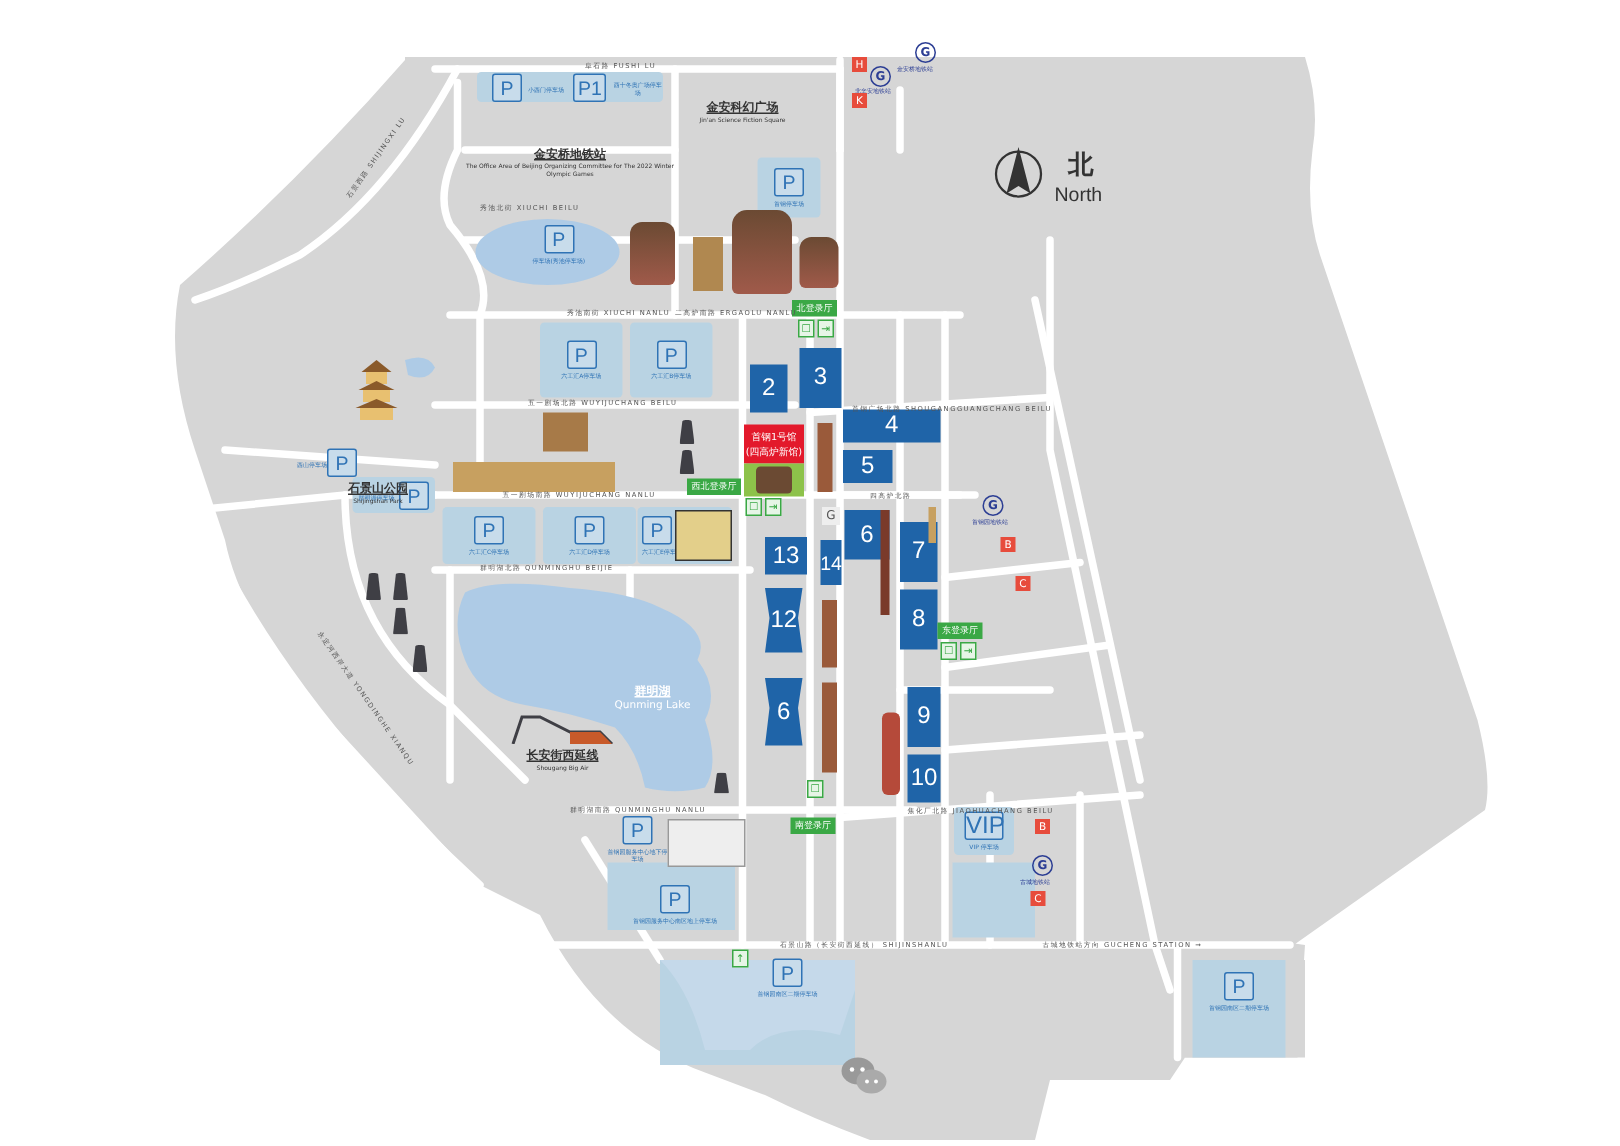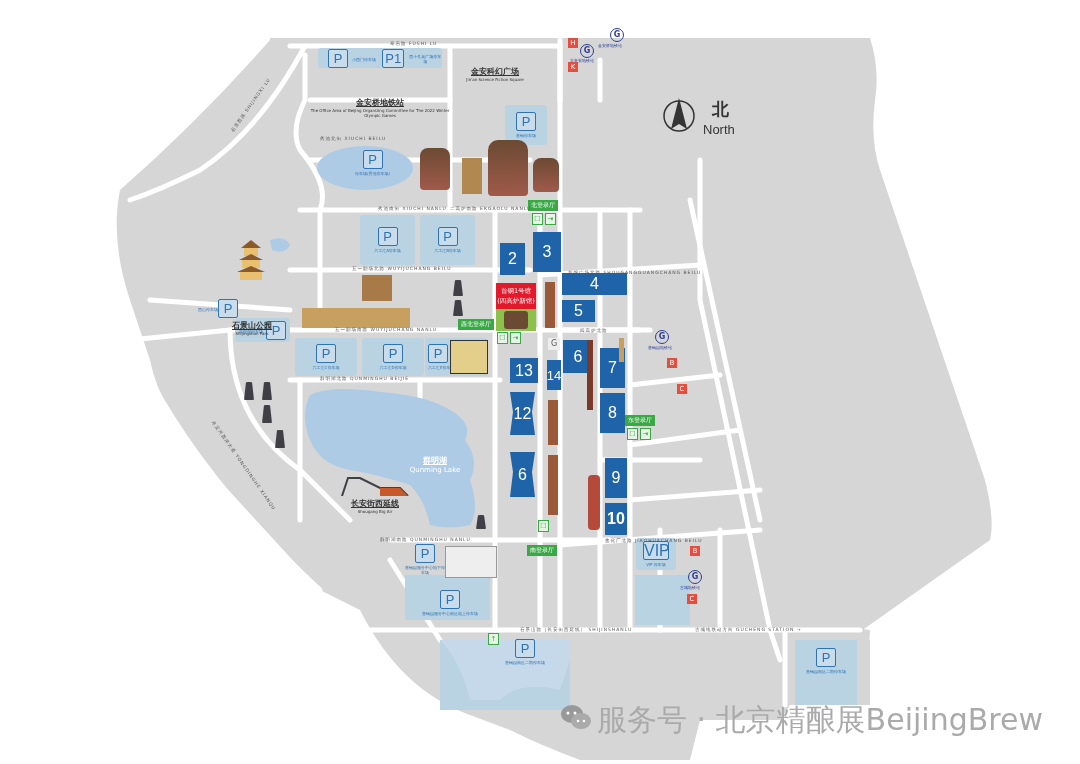--- a/index.html
+++ b/index.html
@@ -172,21 +172,21 @@
 <div class="abs" style="left:548px;top:338px;width:12px;height:12px;background:#eee;color:#555;font-size:8px;text-align:center;line-height:12px;">G</div>
 
 <div class="hall" style="left:500px;top:243px;width:25px;height:32px;">2</div>
 <div class="hall" style="left:533px;top:232px;width:28px;height:40px;">3</div>
 <div class="hall" style="left:562px;top:273px;width:65px;height:22px;">4</div>
 <div class="hall" style="left:562px;top:300px;width:33px;height:22px;">5</div>
 <div class="hall" style="left:563px;top:340px;width:30px;height:33px;">6</div>
 <div class="hall" style="left:600px;top:348px;width:25px;height:40px;">7</div>
 <div class="hall" style="left:600px;top:393px;width:25px;height:40px;">8</div>
 <div class="hall" style="left:605px;top:458px;width:22px;height:40px;">9</div>
-<div class="hall" style="left:605px;top:503px;width:22px;height:32px;font-weight:bold;">10</div>
+<div class="hall" style="left:605px;top:503px;width:22px;height:32px;">10</div>
 <div class="hall wavy" style="left:510px;top:455px;width:25px;height:40px;background:transparent;">6</div>
 <div class="hall wavy" style="left:510px;top:395px;width:25px;height:38px;background:transparent;">12</div>
 <div class="hall" style="left:510px;top:358px;width:28px;height:25px;">13</div>
 <div class="hall" style="left:547px;top:360px;width:14px;height:30px;font-size:13px;">14</div>
 
 <div class="abs" style="left:496px;top:283px;width:40px;height:26px;background:#e3192b;color:#fff;font-size:6.5px;text-align:center;line-height:10px;padding-top:3px;box-sizing:border-box;">
   <div>首钢1号馆</div>
   <div>(四高炉新馆)</div>
 </div>
 <div class="abs" style="left:496px;top:309px;width:40px;height:22px;background:#8dc24a;">
@@ -312,14 +312,13 @@
 <div class="abs" style="left:560px;top:702px;">
   <svg width="32" height="30" viewBox="0 0 32 30">
         <ellipse cx="12" cy="12" rx="11" ry="9" fill="#999"></ellipse>
         <ellipse cx="21" cy="19" rx="10" ry="8" fill="#aaa"></ellipse>
         <circle cx="8" cy="11" r="1.5" fill="#fff"></circle>
         <circle cx="15" cy="11" r="1.5" fill="#fff"></circle>
         <circle cx="18" cy="19" r="1.3" fill="#fff"></circle>
         <circle cx="24" cy="19" r="1.3" fill="#fff"></circle>
       </svg>
 </div>
-<div class="watermark" style="left:597px;">服务号 · 北京精酿展BeijingBrew</div>
 </div>
 
 </body></html>

